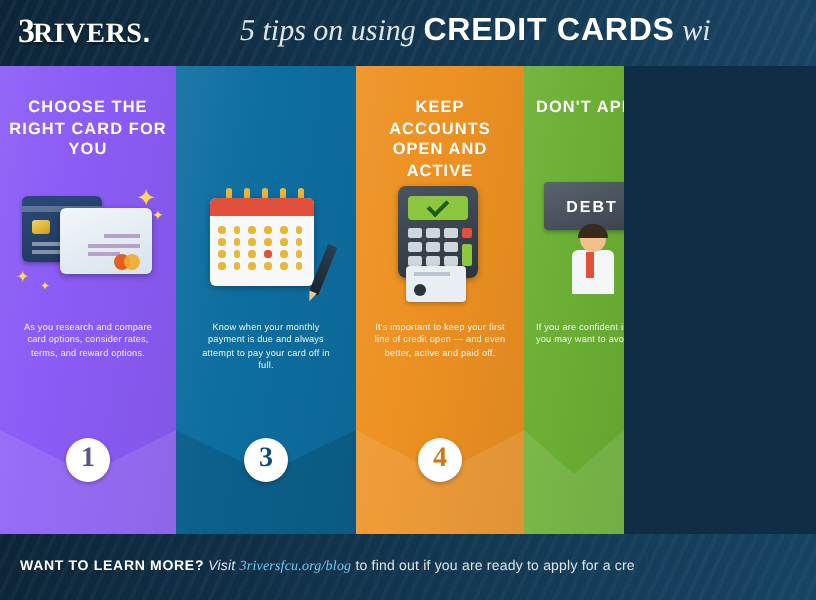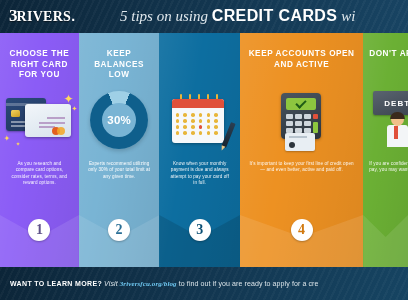--- a/index.html
+++ b/index.html
@@ -24,21 +24,21 @@
   .hl-b{font-weight:bold;font-size:16px;color:#ffffff;letter-spacing:.4px;}
 
   
   .cols{position:absolute;left:0;top:33px;width:408px;height:234px;display:flex;}
   .col{position:relative;overflow:hidden;}
   .col .sheen{position:absolute;inset:0;
     background:linear-gradient(100deg,rgba(255,255,255,.07) 0%,rgba(255,255,255,0) 38%,rgba(0,0,0,.07) 100%);}
   .c1{width:88px;background:#8b5cf6;}
   .c2{width:90px;background:#79b4d4;}
   .c3{width:90px;background:#0d6ea0;}
-  .c4{width:84px;background:#ed9122;padding-left:48px;}
+  .c4{width:84px;background:#ed9122;}
   .c5{width:50px;background:#6bb034;}
 
   .ctitle{position:absolute;left:4px;right:4px;top:16px;text-align:center;
     font-weight:bold;font-size:8.2px;line-height:10.5px;letter-spacing:.55px;
     text-transform:uppercase;}
   .t1{color:#ffffff;}
   .t2{color:#ffffff;}
   .t3{color:#ffffff;}
   .t4{color:#ffffff;}
   .t5{color:#ffffff;text-align:left;left:6px;right:-46px;white-space:nowrap;}
@@ -147,21 +147,21 @@
   .footer{position:absolute;left:0;bottom:0;width:408px;height:33px;
     background:linear-gradient(105deg,#0c2538 0%,#123650 50%,#164károl 100%);
     background:linear-gradient(105deg,#0c2538 0%,#123650 50%,#164462 100%);
     display:flex;align-items:center;overflow:hidden;}
   .footer:after{content:"";position:absolute;inset:0;
     background:repeating-linear-gradient(115deg,rgba(255,255,255,.03) 0 2px,rgba(0,0,0,0) 2px 6px);}
   .ftxt{position:relative;z-index:2;white-space:nowrap;padding-left:10px;
     font-size:7px;line-height:10px;color:#dce5ea;letter-spacing:.1px;}
   .f-b{font-weight:bold;color:#ffffff;letter-spacing:.35px;}
   .f-i{font-family:Liberation Sans, sans-serif;font-style:italic;}
-  .f-link{font-family:"Liberation Serif",serif;font-style:italic;font-weight:bold;color:#6fc7f0;margin-top:28px;}
+  .f-link{font-family:"Liberation Serif",serif;font-style:italic;font-weight:normal;color:#6fc7f0;margin-top:28px;}
 </style>
 </head>
 <body>
 
 <div class="poster">
 
   <div class="header">
     <div class="logo">
       <span class="logo-3">3</span>
       <span class="logo-word">RIVERS</span>
@@ -194,30 +194,20 @@
         <span class="star s1">✦</span>
         <span class="star s2">✦</span>
         <span class="star s3">✦</span>
         <span class="star s4">✦</span>
       </div>
       <div class="cbody">As you research and compare card options, consider rates, terms, and reward options.</div>
       <div class="chev"></div>
       <div class="badge b1">1</div>
     </div>
 
-    <div class="col c2">
-      <div class="sheen"></div>
-      <div class="ctitle t2">KEEP BALANCES LOW</div>
-      <div class="art2">
-        <span class="pct">30%</span>
-      </div>
-      <div class="cbody">Experts recommend utilizing only 30% of your total limit at any given time.</div>
-      <div class="chev"></div>
-      <div class="badge b2">2</div>
-    </div>
 
     <div class="col c3">
       <div class="sheen"></div>
       <div class="art3">
         <div class="ring" style="left:10px"></div>
         <div class="ring" style="left:19px"></div>
         <div class="ring" style="left:28px"></div>
         <div class="ring" style="left:37px"></div>
         <div class="ring" style="left:46px"></div>
         <div class="cal">

